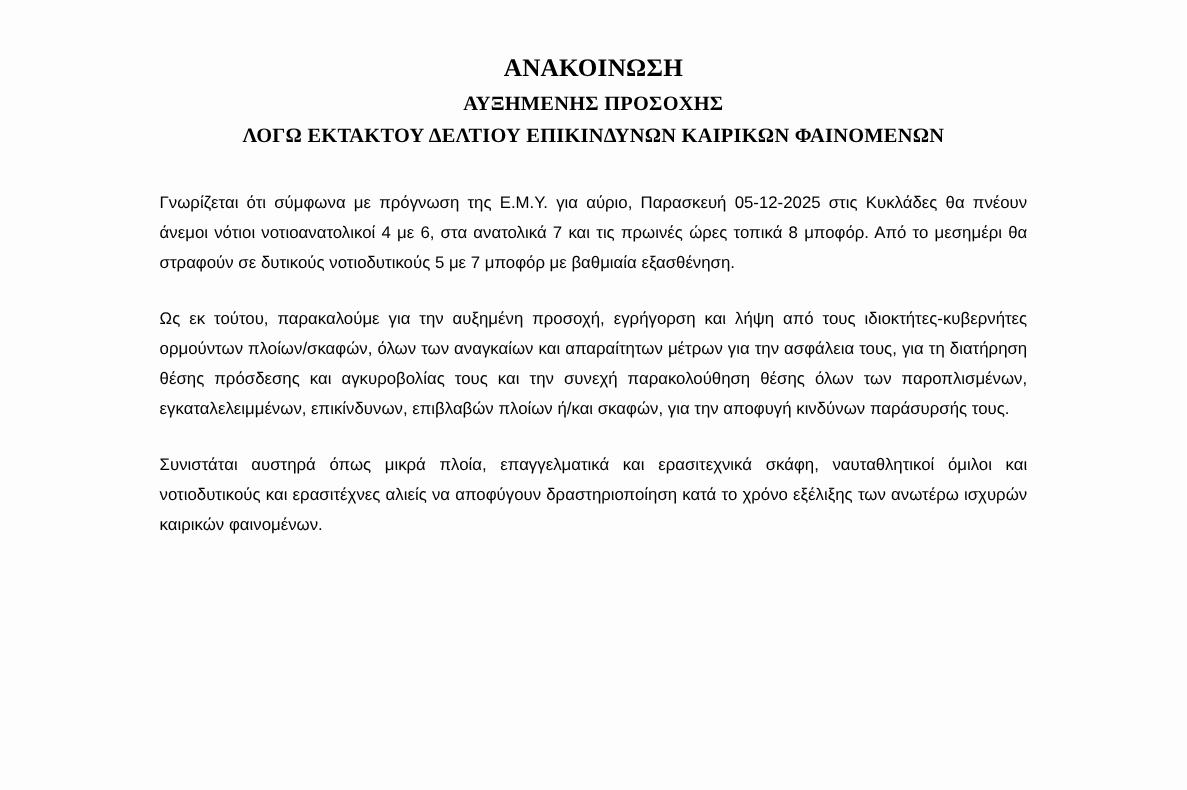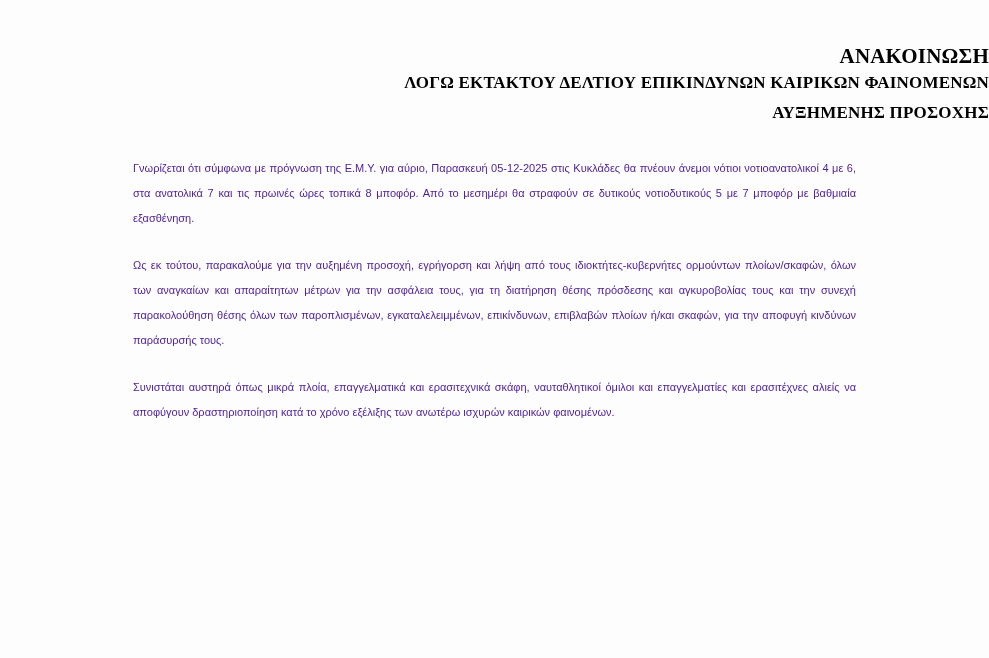--- a/index.html
+++ b/index.html
@@ -10,21 +10,21 @@
   .page {
     position: relative;
     width: 989px;
     height: 658px;
     background: #fdfdfe;
     overflow: hidden;
     box-sizing: border-box;
     padding-top: 42px;
   }
   .doc-header {
-    text-align: right;
+    text-align: center;
     color: #000000;
     font-family: "Liberation Serif", "DejaVu Serif", serif;
     font-weight: bold;
   }
   .doc-title {
     font-size: 21px;
     line-height: 28px;
     letter-spacing: 0.2px;
     margin: 0;
   }
@@ -33,40 +33,40 @@
     line-height: 26px;
     letter-spacing: 0.2px;
     margin: 0;
   }
   .doc-subtitle.first {
     margin-top: 4px;
   }
   .doc-body {
     margin: 30px 133px 4px 133px;
     font-family: "Liberation Sans", "DejaVu Sans", sans-serif;
-    font-size: 11px;
+    font-size: 14px;
     line-height: 25px;
-    color: #4c1d95;
+    color: #000000;
     text-align: justify;
   }
   .doc-body p {
     margin: 0 0 22px 0;
   }
   .doc-body p:last-child {
     margin-bottom: 0;
   }
 </style>
 </head>
 <body>
 
 <div class="page">
   <header class="doc-header">
     <h1 class="doc-title">ΑΝΑΚΟΙΝΩΣΗ</h1>
+    <div class="doc-subtitle first">ΑΥΞΗΜΕΝΗΣ ΠΡΟΣΟΧΗΣ</div>
     <div class="doc-subtitle">ΛΟΓΩ ΕΚΤΑΚΤΟΥ ΔΕΛΤΙΟΥ ΕΠΙΚΙΝΔΥΝΩΝ ΚΑΙΡΙΚΩΝ ΦΑΙΝΟΜΕΝΩΝ</div>
-    <div class="doc-subtitle first">ΑΥΞΗΜΕΝΗΣ ΠΡΟΣΟΧΗΣ</div>
   </header>
 
   <main class="doc-body">
     <p>Γνωρίζεται ότι σύμφωνα με πρόγνωση της Ε.Μ.Υ. για αύριο, Παρασκευή 05-12-2025 στις Κυκλάδες θα πνέουν άνεμοι νότιοι νοτιοανατολικοί 4 με 6, στα ανατολικά 7 και τις πρωινές ώρες τοπικά 8 μποφόρ. Από το μεσημέρι θα στραφούν σε δυτικούς νοτιοδυτικούς 5 με 7 μποφόρ με βαθμιαία εξασθένηση.</p>
     <p>Ως εκ τούτου, παρακαλούμε για την αυξημένη προσοχή, εγρήγορση και λήψη από τους ιδιοκτήτες-κυβερνήτες ορμούντων πλοίων/σκαφών, όλων των αναγκαίων και απαραίτητων μέτρων για την ασφάλεια τους, για τη διατήρηση θέσης πρόσδεσης και αγκυροβολίας τους και την συνεχή παρακολούθηση θέσης όλων των παροπλισμένων, εγκαταλελειμμένων, επικίνδυνων, επιβλαβών πλοίων ή/και σκαφών, για την αποφυγή κινδύνων παράσυρσής τους.</p>
-    <p>Συνιστάται αυστηρά όπως μικρά πλοία, επαγγελματικά και ερασιτεχνικά σκάφη, ναυταθλητικοί όμιλοι και επαγγελματίες και ερασιτέχνες αλιείς να αποφύγουν δραστηριοποίηση κατά το χρόνο εξέλιξης των ανωτέρω ισχυρών καιρικών φαινομένων.</p>
+    <p>Συνιστάται αυστηρά όπως μικρά πλοία, επαγγελματικά και ερασιτεχνικά σκάφη, ναυταθλητικοί όμιλοι και νοτιοδυτικούς και ερασιτέχνες αλιείς να αποφύγουν δραστηριοποίηση κατά το χρόνο εξέλιξης των ανωτέρω ισχυρών καιρικών φαινομένων.</p>
   </main>
 </div>
 
 </body></html>

